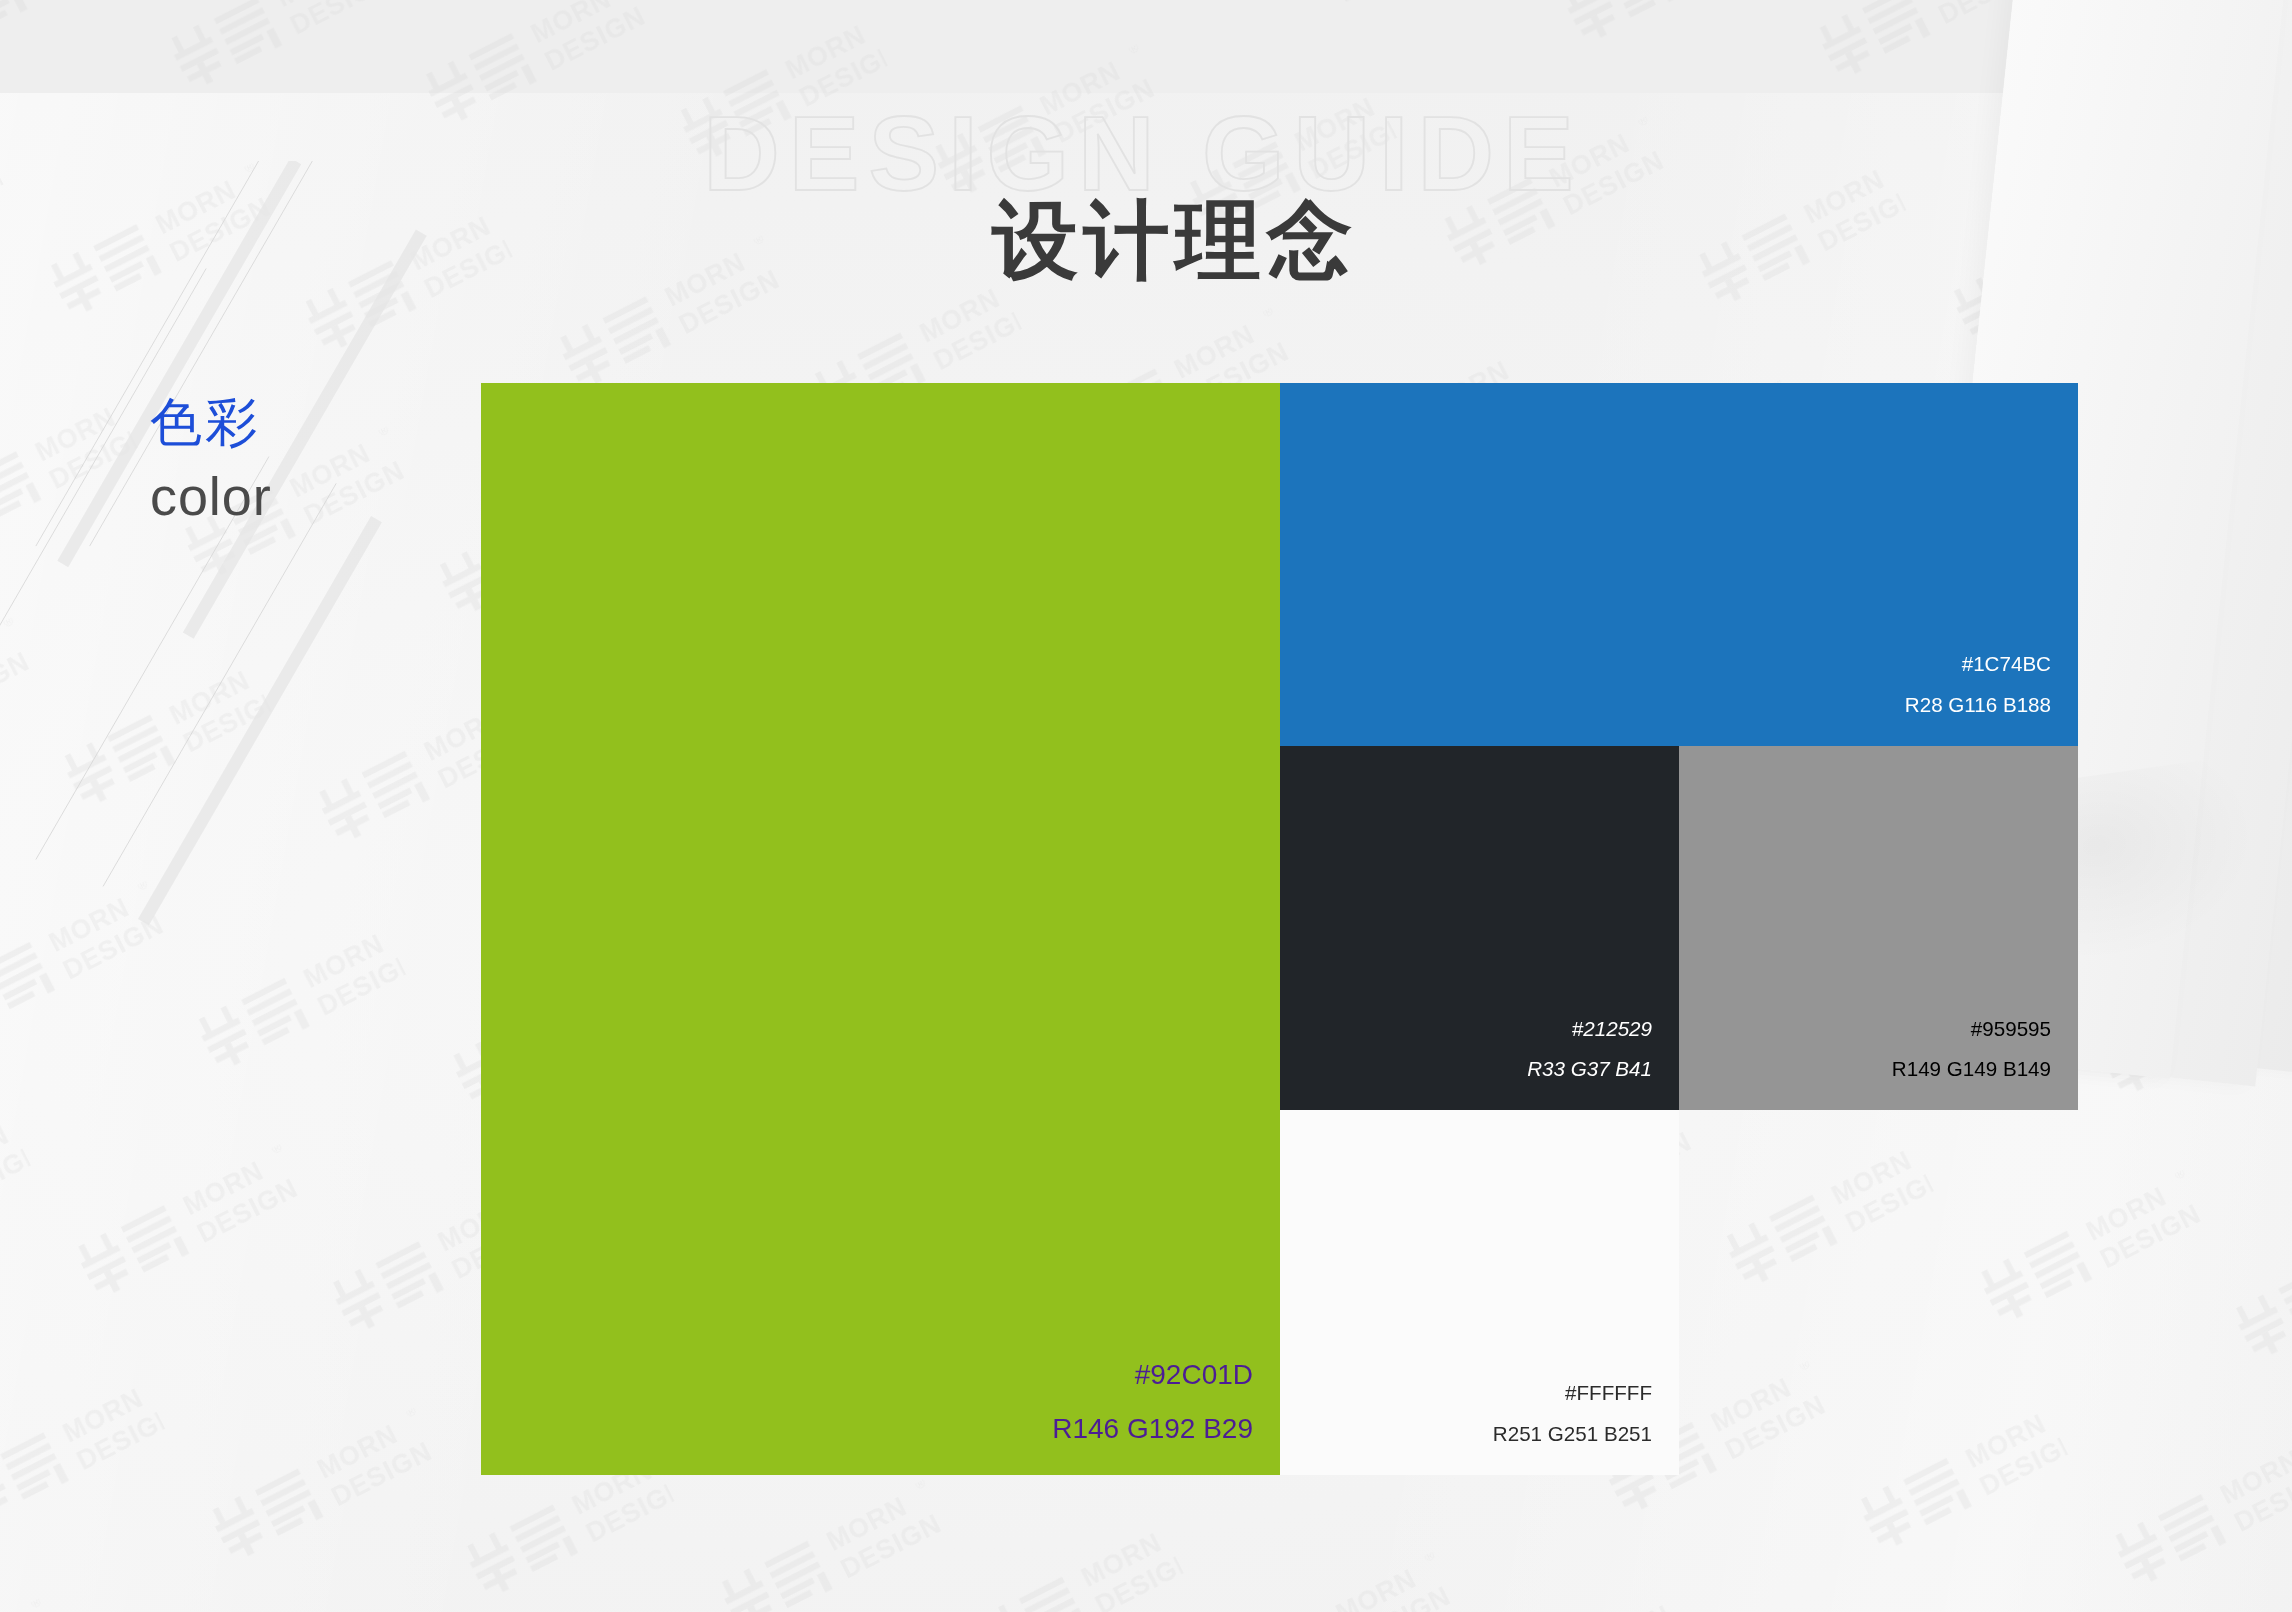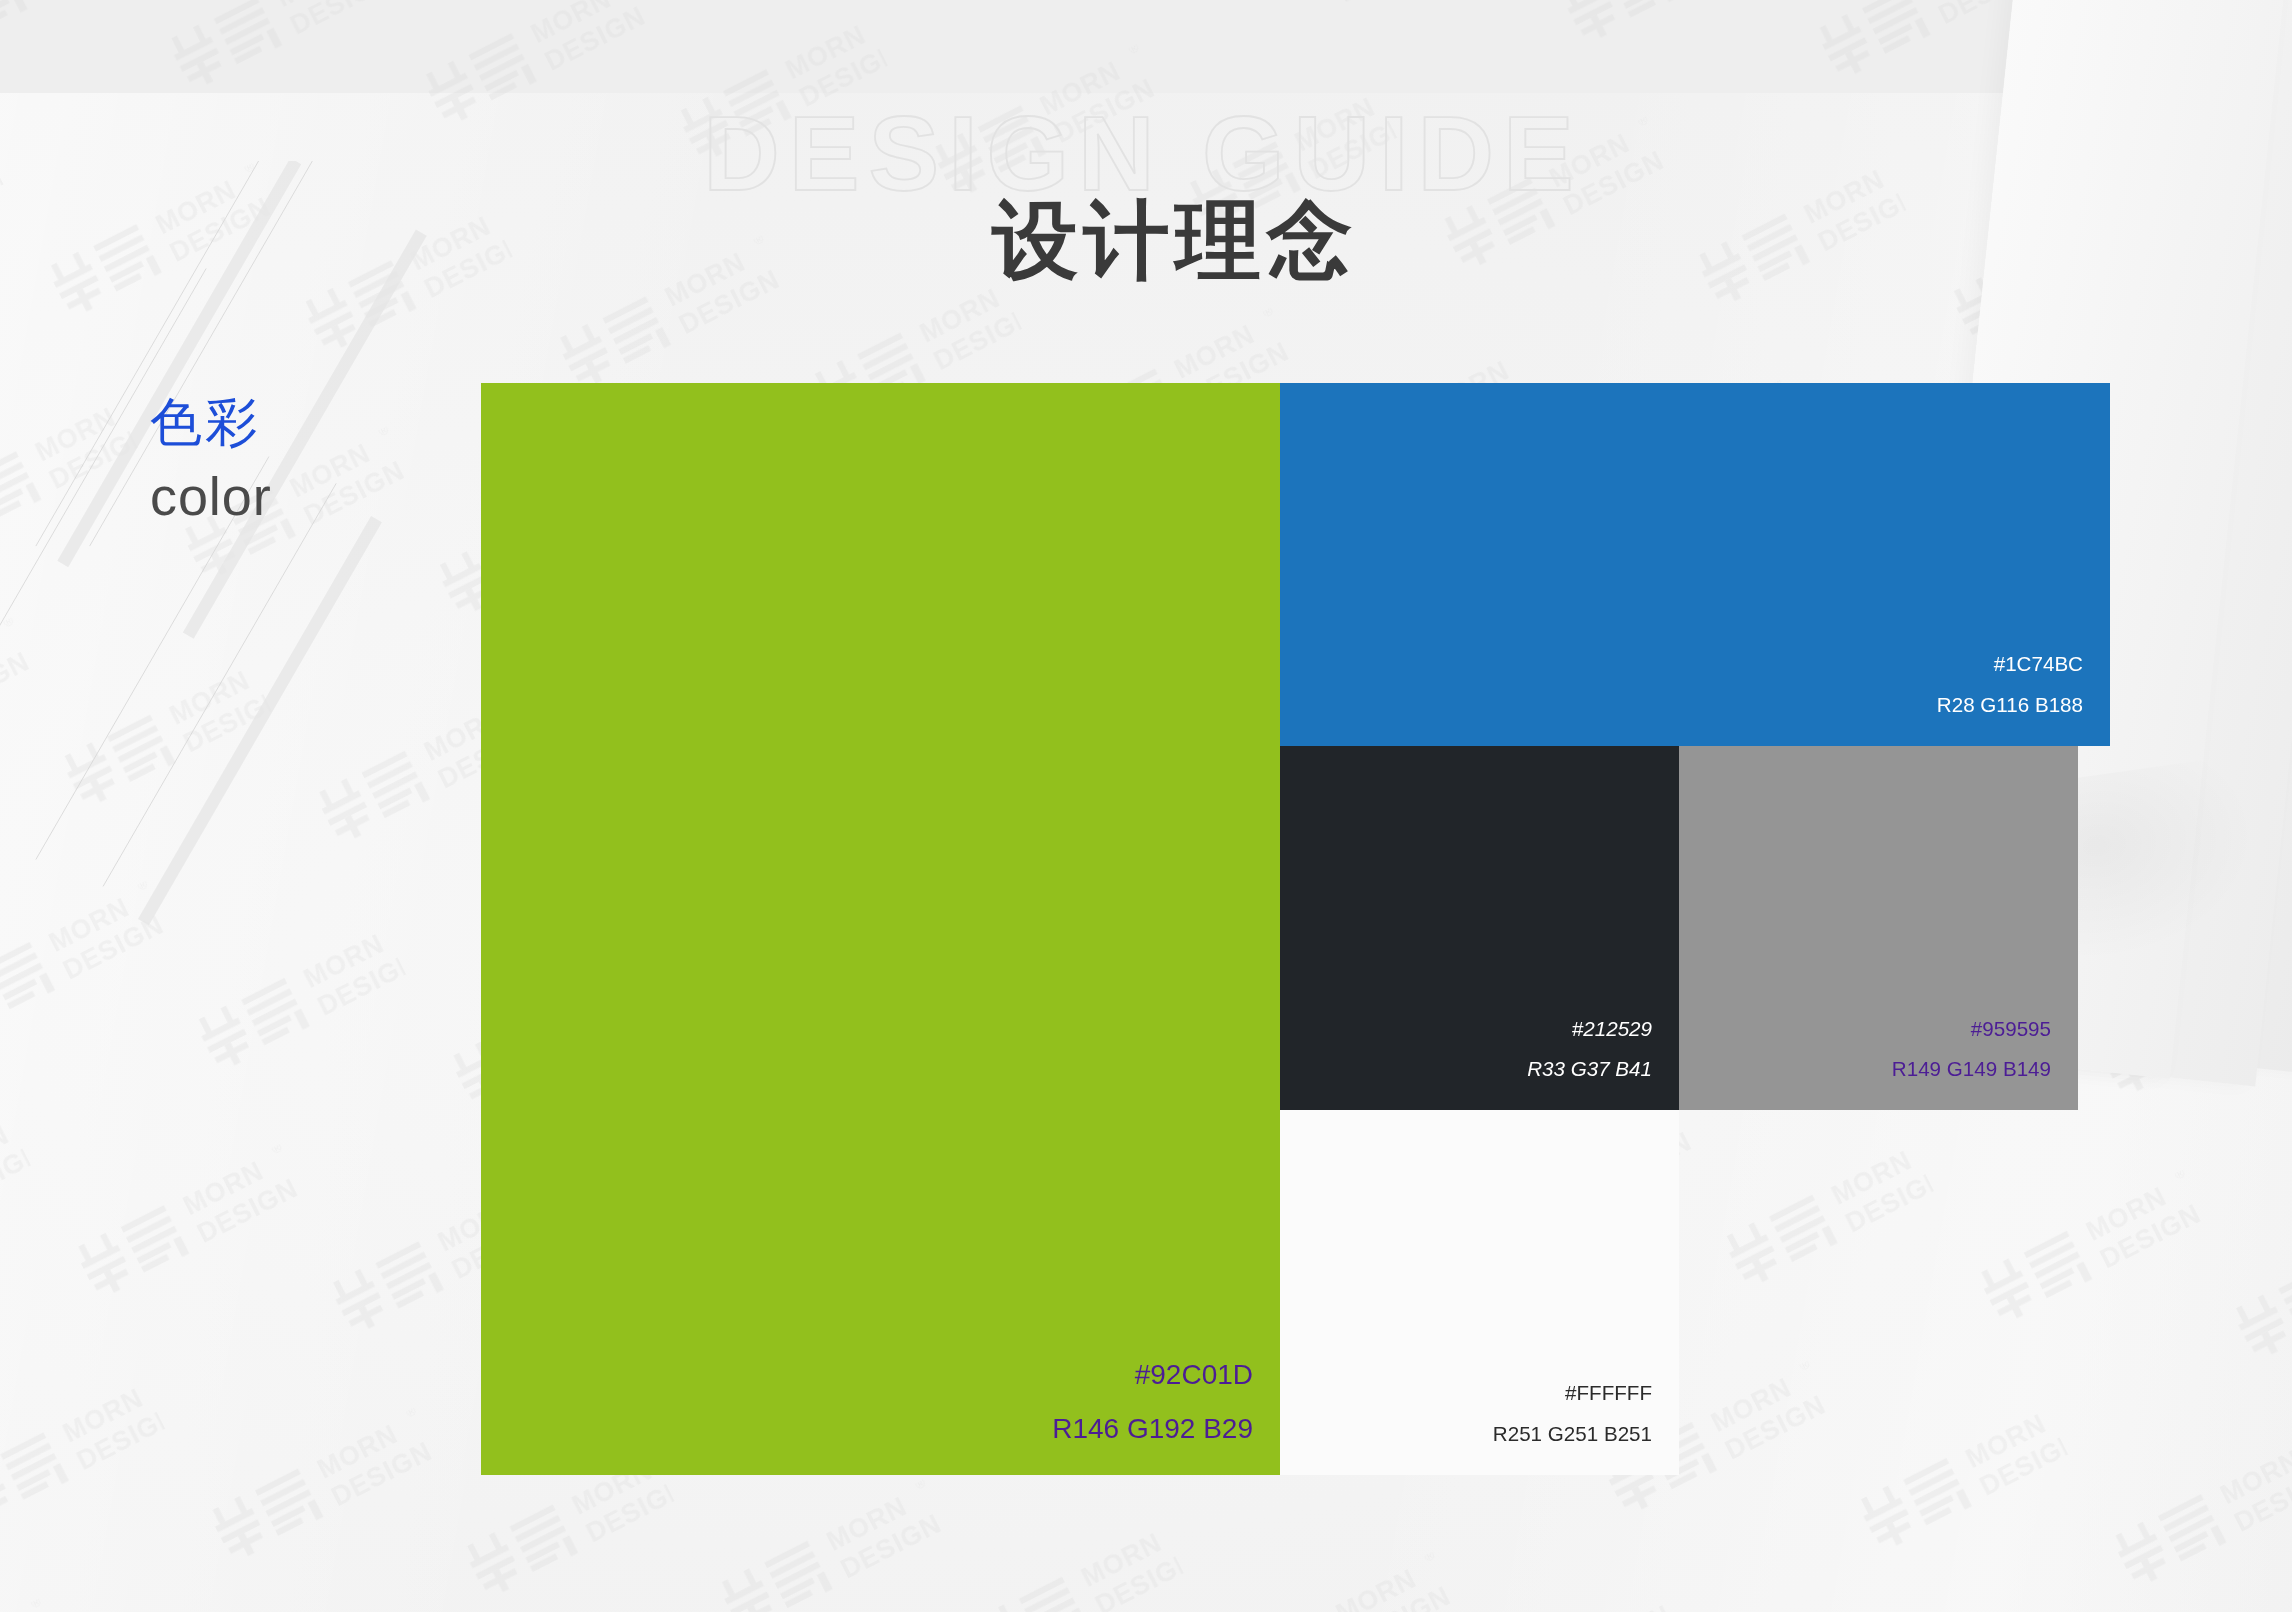--- a/index.html
+++ b/index.html
@@ -167,36 +167,36 @@
 
   <div class="col-left cell" style="background-color: rgb(146, 192, 29);">
     <div class="swatch-label lbl-lg on-dark" style="color: #4c1d95;">
       <span class="hex">#92C01D</span>
       <span class="rgb">R146 G192 B29</span>
     </div>
   </div>
 
   <div class="col-right">
 
-    <div class="row-blue cell" style="background-color: rgb(28, 116, 188); padding-left: 32px;">
+    <div class="row-blue cell" style="background-color: rgb(28, 116, 188);">
       <div class="swatch-label lbl-md on-dark" style="color: rgb(255, 255, 255);">
         <span class="hex">#1C74BC</span>
         <span class="rgb">R28 G116 B188</span>
       </div>
     </div>
 
     <div class="row-mid">
       <div class="cell half" style="background-color: rgb(33, 37, 41);">
         <div class="swatch-label lbl-md on-dark" style="color: rgb(255, 255, 255); font-style: italic;">
           <span class="hex">#212529</span>
           <span class="rgb">R33 G37 B41</span>
         </div>
       </div>
       <div class="cell half" style="background-color: rgb(149, 149, 149);">
-        <div class="swatch-label lbl-md on-dark" style="color: #4c1d95;">
+        <div class="swatch-label lbl-md on-dark" style="color: #000000;">
           <span class="hex">#959595</span>
           <span class="rgb">R149 G149 B149</span>
         </div>
       </div>
     </div>
 
     <div class="row-bot">
       <div class="cell half" style="background-color: rgb(251, 251, 251);">
         <div class="swatch-label lbl-md on-light" style="color: rgb(43, 43, 43);">
           <span class="hex">#FFFFFF</span>

